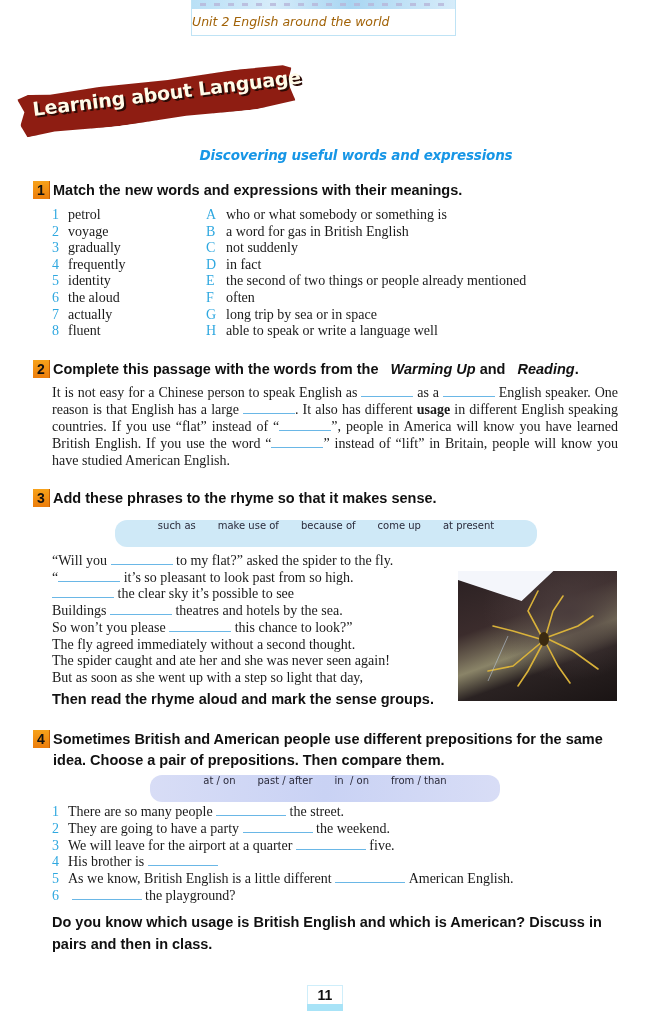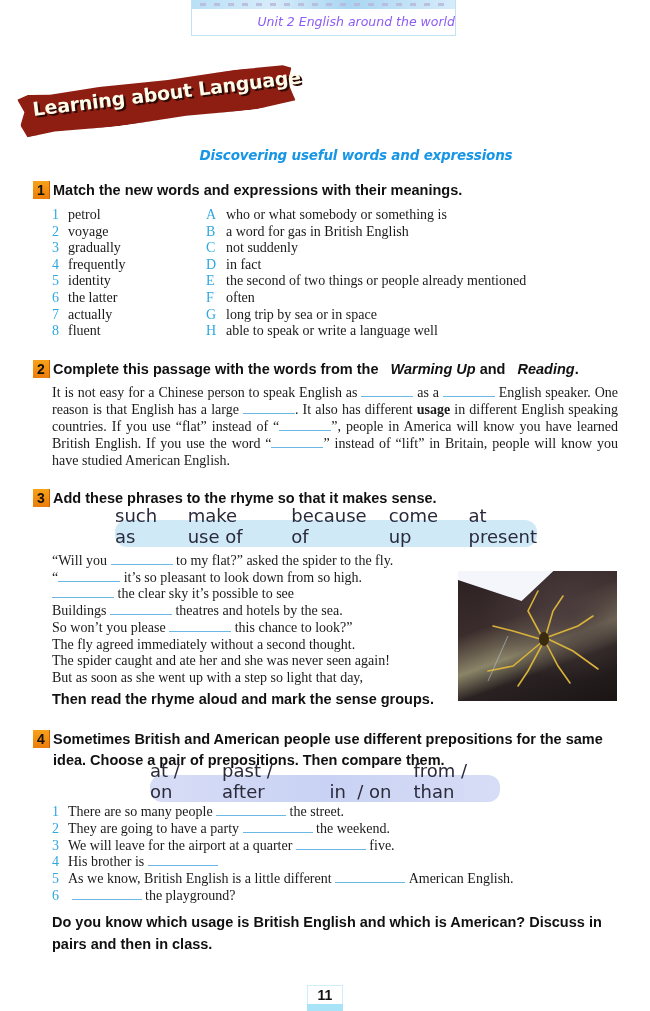--- a/index.html
+++ b/index.html
@@ -19,22 +19,22 @@
   .unit-box .strip {
     position: absolute; left: 0; top: 0; right: 0; height: 9px;
     background: linear-gradient(90deg, #b9e0f6, #d6ecfa 30%, #a9d6f2 60%, #d6ecfa);
   }
   .unit-box .strip::after {
     content: ""; position: absolute; left: 8px; right: 8px; top: 3px; height: 3px;
     background: repeating-linear-gradient(90deg, #b7b6d9 0 6px, transparent 6px 14px);
     opacity: .8;
   }
   .unit-title {
-    position: absolute; left: 0; right: 0; top: 14px; text-align: right;
-    font-family: "DejaVu Sans", sans-serif; font-style: italic; font-size: 12.5px; color: #8b5cf6;
+    position: absolute; left: 0; right: 0; top: 14px; text-align: left;
+    font-family: "DejaVu Sans", sans-serif; font-style: italic; font-size: 12.5px; color: #a16207;
   }
 
   
   .banner {
     left: 22px; top: 96px; width: 276px; height: 42px;
     background: #8e1d12;
     transform: rotate(-7deg); transform-origin: left bottom;
     clip-path: polygon(0 8%, 4% 0, 12% 6%, 30% 2%, 55% 5%, 80% 1%, 97% 4%, 100% 12%, 98% 45%, 100% 90%, 85% 100%, 60% 95%, 35% 100%, 12% 94%, 2% 100%, 0 70%, 2% 40%);
     box-shadow: 0 2px 4px rgba(0,0,0,.3);
   }
@@ -75,22 +75,22 @@
     left: 52px; top: 384px; width: 566px;
     font-size: 14px; line-height: 17px; text-align: justify;
   }
   .blank {
     display: inline-block; border-bottom: 1px solid #6ab7e6; height: 11px; vertical-align: baseline;
   }
 
   
   .pill {
     background: #cfe9f7; border-radius: 12px;
-    font-family: "DejaVu Sans", sans-serif; font-size: 18px; color: #2a2a3a;
-    display: flex; align-items: flex-end; justify-content: center; gap: 22px;
+    font-family: "DejaVu Sans", sans-serif; font-size: 10px; color: #2a2a3a;
+    display: flex; align-items: flex-start; justify-content: center; gap: 22px;
   }
   .pill.purple { background: linear-gradient(90deg, #d8ddf6, #c9d2f4 50%, #d8ddf6); }
 
   
   .rhyme { left: 52px; top: 553px; width: 400px; font-size: 14px; line-height: 16.7px; }
   .photo {
     left: 458px; top: 571px; width: 159px; height: 130px; overflow: hidden;
     background:
       radial-gradient(ellipse at 70% 30%, #4a3c3c 0%, transparent 55%),
       linear-gradient(160deg, #2a2022 0%, #3b2c2c 35%, #6a6050 48%, #8a8468 56%, #2a2222 70%, #1a1414 100%);
@@ -146,21 +146,21 @@
   <div class="row">
       <span class="num">4</span>
       <span>frequently</span>
     </div>
   <div class="row">
       <span class="num">5</span>
       <span>identity</span>
     </div>
   <div class="row">
       <span class="num">6</span>
-      <span>the latter</span>
+      <span>the aloud</span>
     </div>
   <div class="row">
       <span class="num">7</span>
       <span>actually</span>
     </div>
   <div class="row">
       <span class="num">8</span>
       <span>fluent</span>
     </div>
 </div>
@@ -220,21 +220,21 @@
 </div>
 <div class="abs pill" style="left:115px; top:520px; width:422px; height:27px">
   <span>such as</span>
   <span>make use of</span>
   <span>because of</span>
   <span>come up</span>
   <span>at present</span>
 </div>
 <div class="abs rhyme">
   <div><span>“Will you</span> <span class="blank" style="width:62px"></span> <span>to my flat?” asked the spider to the fly.</span></div>
-  <div><span>“</span><span class="blank" style="width:62px"></span> <span>it’s so pleasant to look down from so high.</span></div>
+  <div><span>“</span><span class="blank" style="width:62px"></span> <span>it’s so pleasant to look past from so high.</span></div>
   <div><span class="blank" style="width:62px"></span> <span>the clear sky it’s possible to see</span></div>
   <div><span>Buildings</span> <span class="blank" style="width:62px"></span> <span>theatres and hotels by the sea.</span></div>
   <div><span>So won’t you please</span> <span class="blank" style="width:62px"></span> <span>this chance to look?”</span></div>
   <div>The fly agreed immediately without a second thought.</div>
   <div>The spider caught and ate her and she was never seen again!</div>
   <div>But as soon as she went up with a step so light that day,</div>
 </div>
 <div class="abs task" style="top:689px; left:52px; font-size:14.5px">
   <span>Then read the rhyme aloud and mark the sense groups.</span>
 </div>

